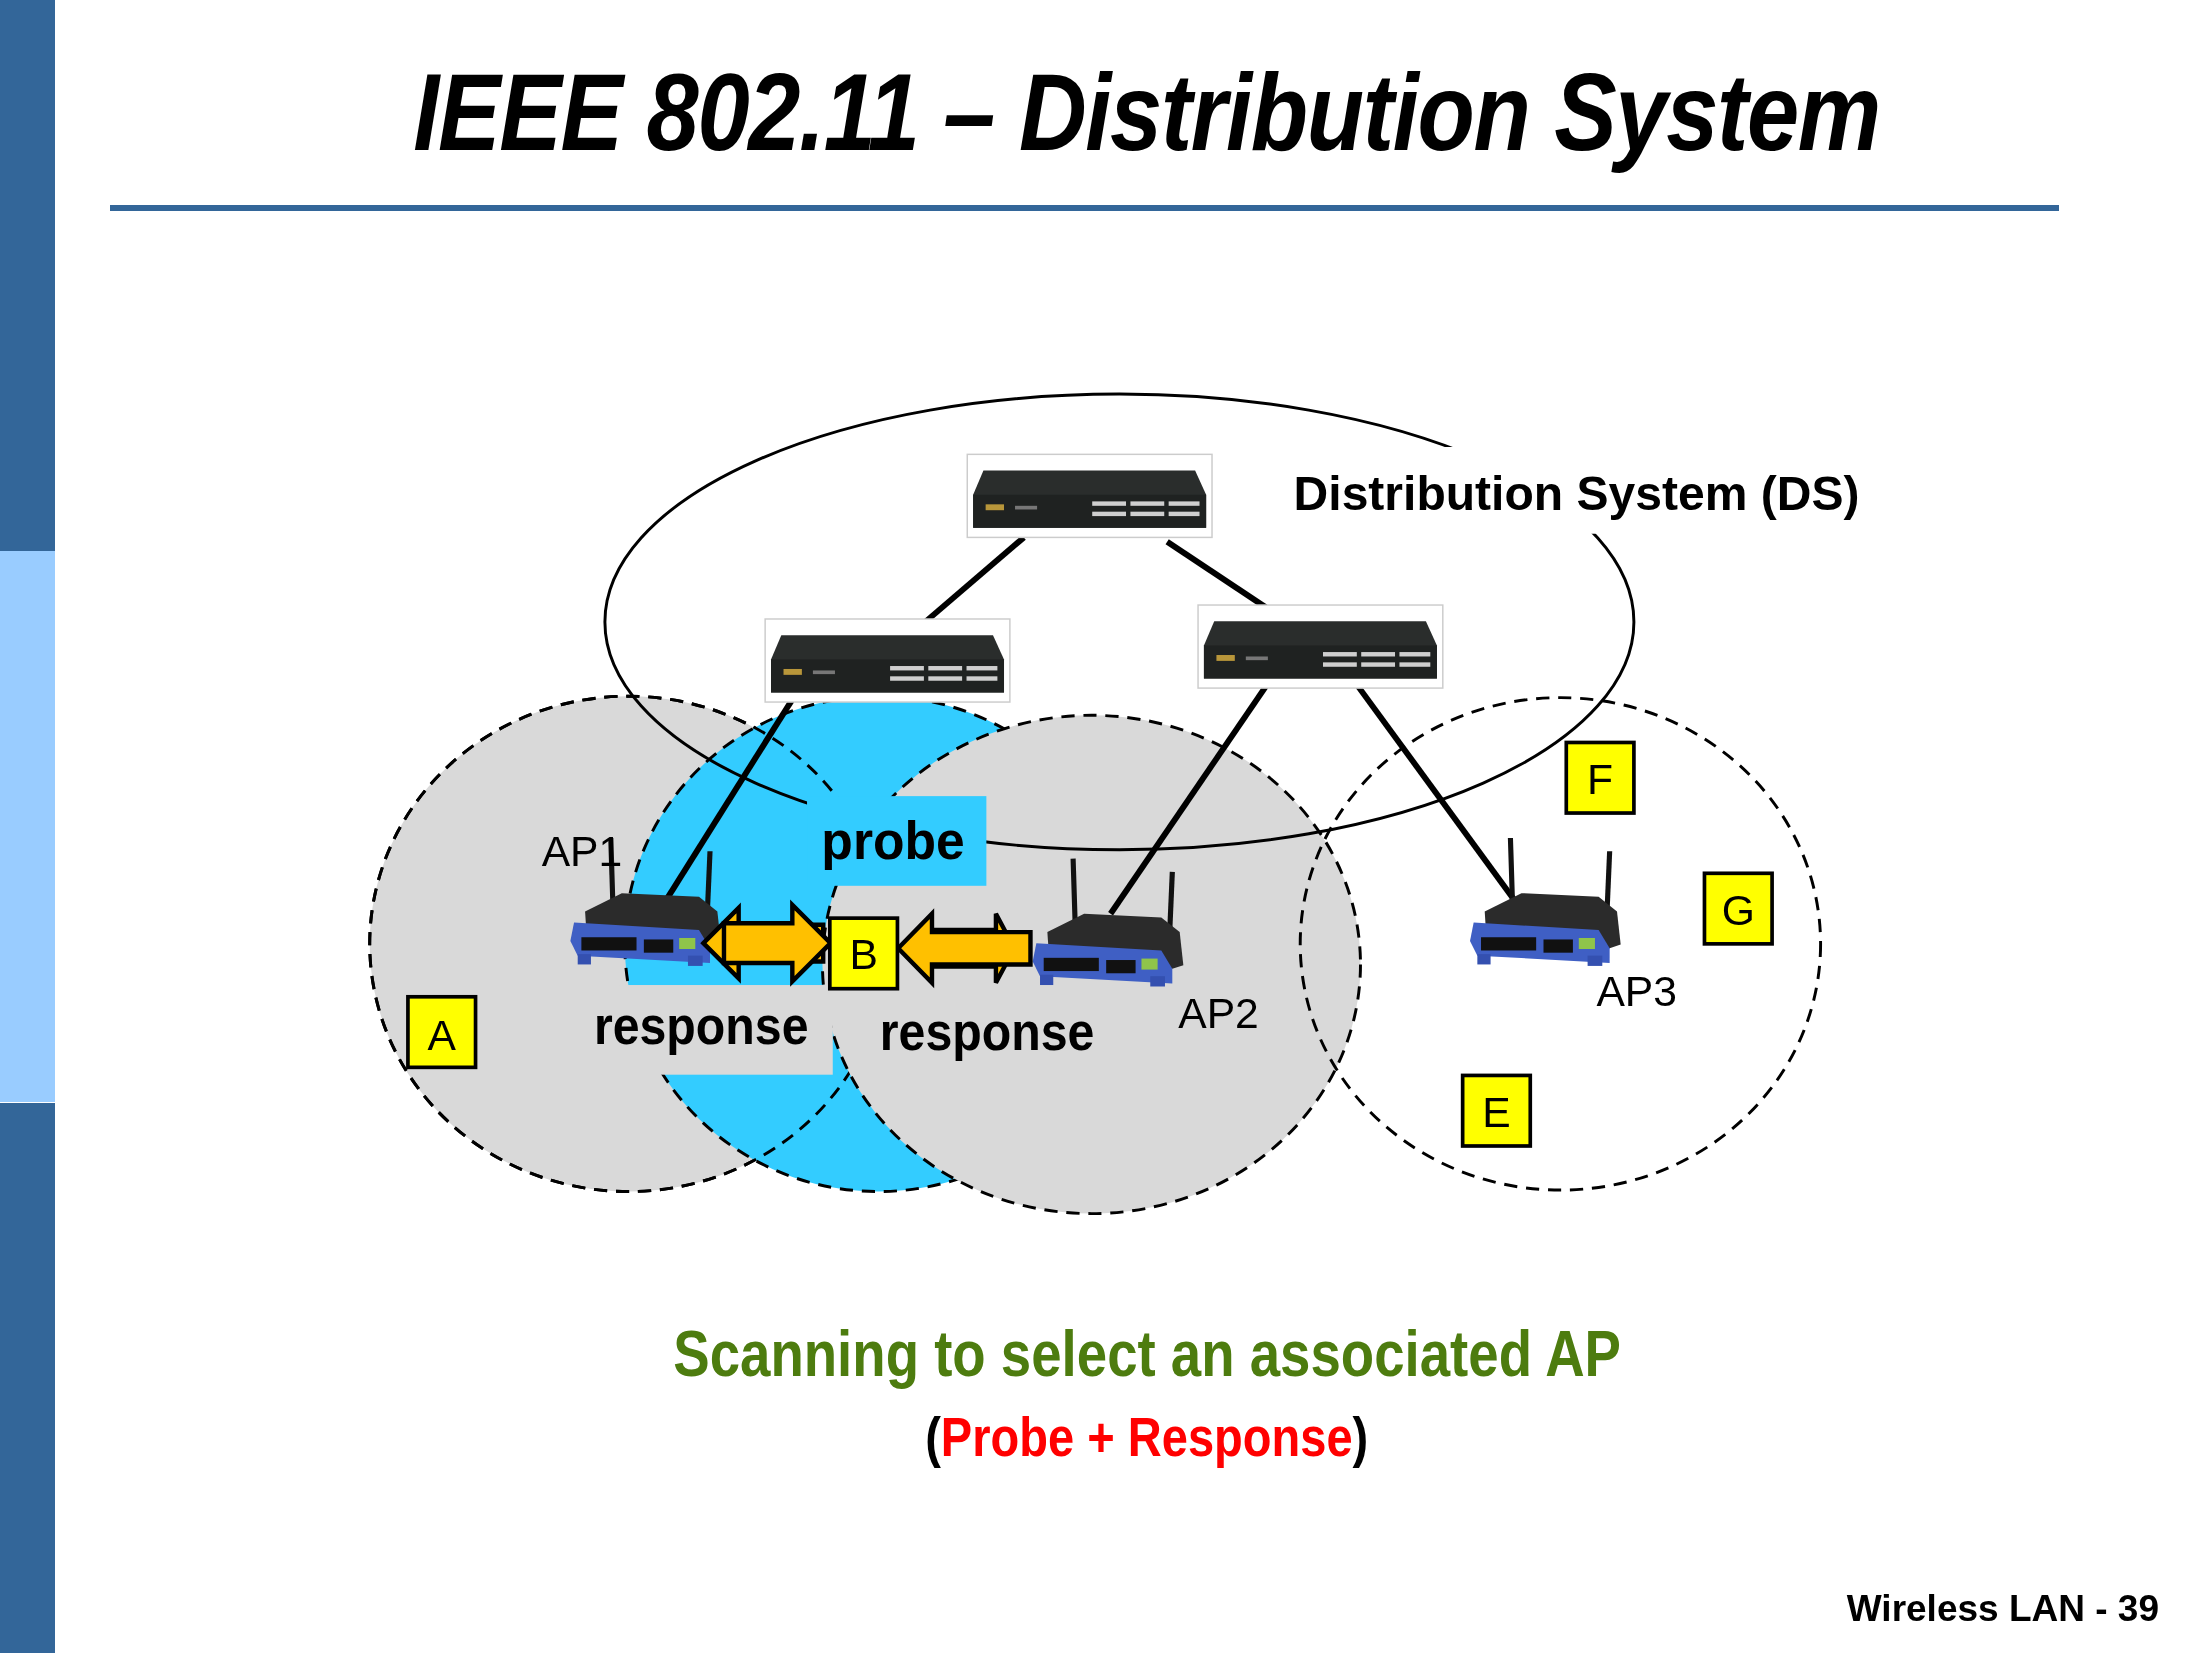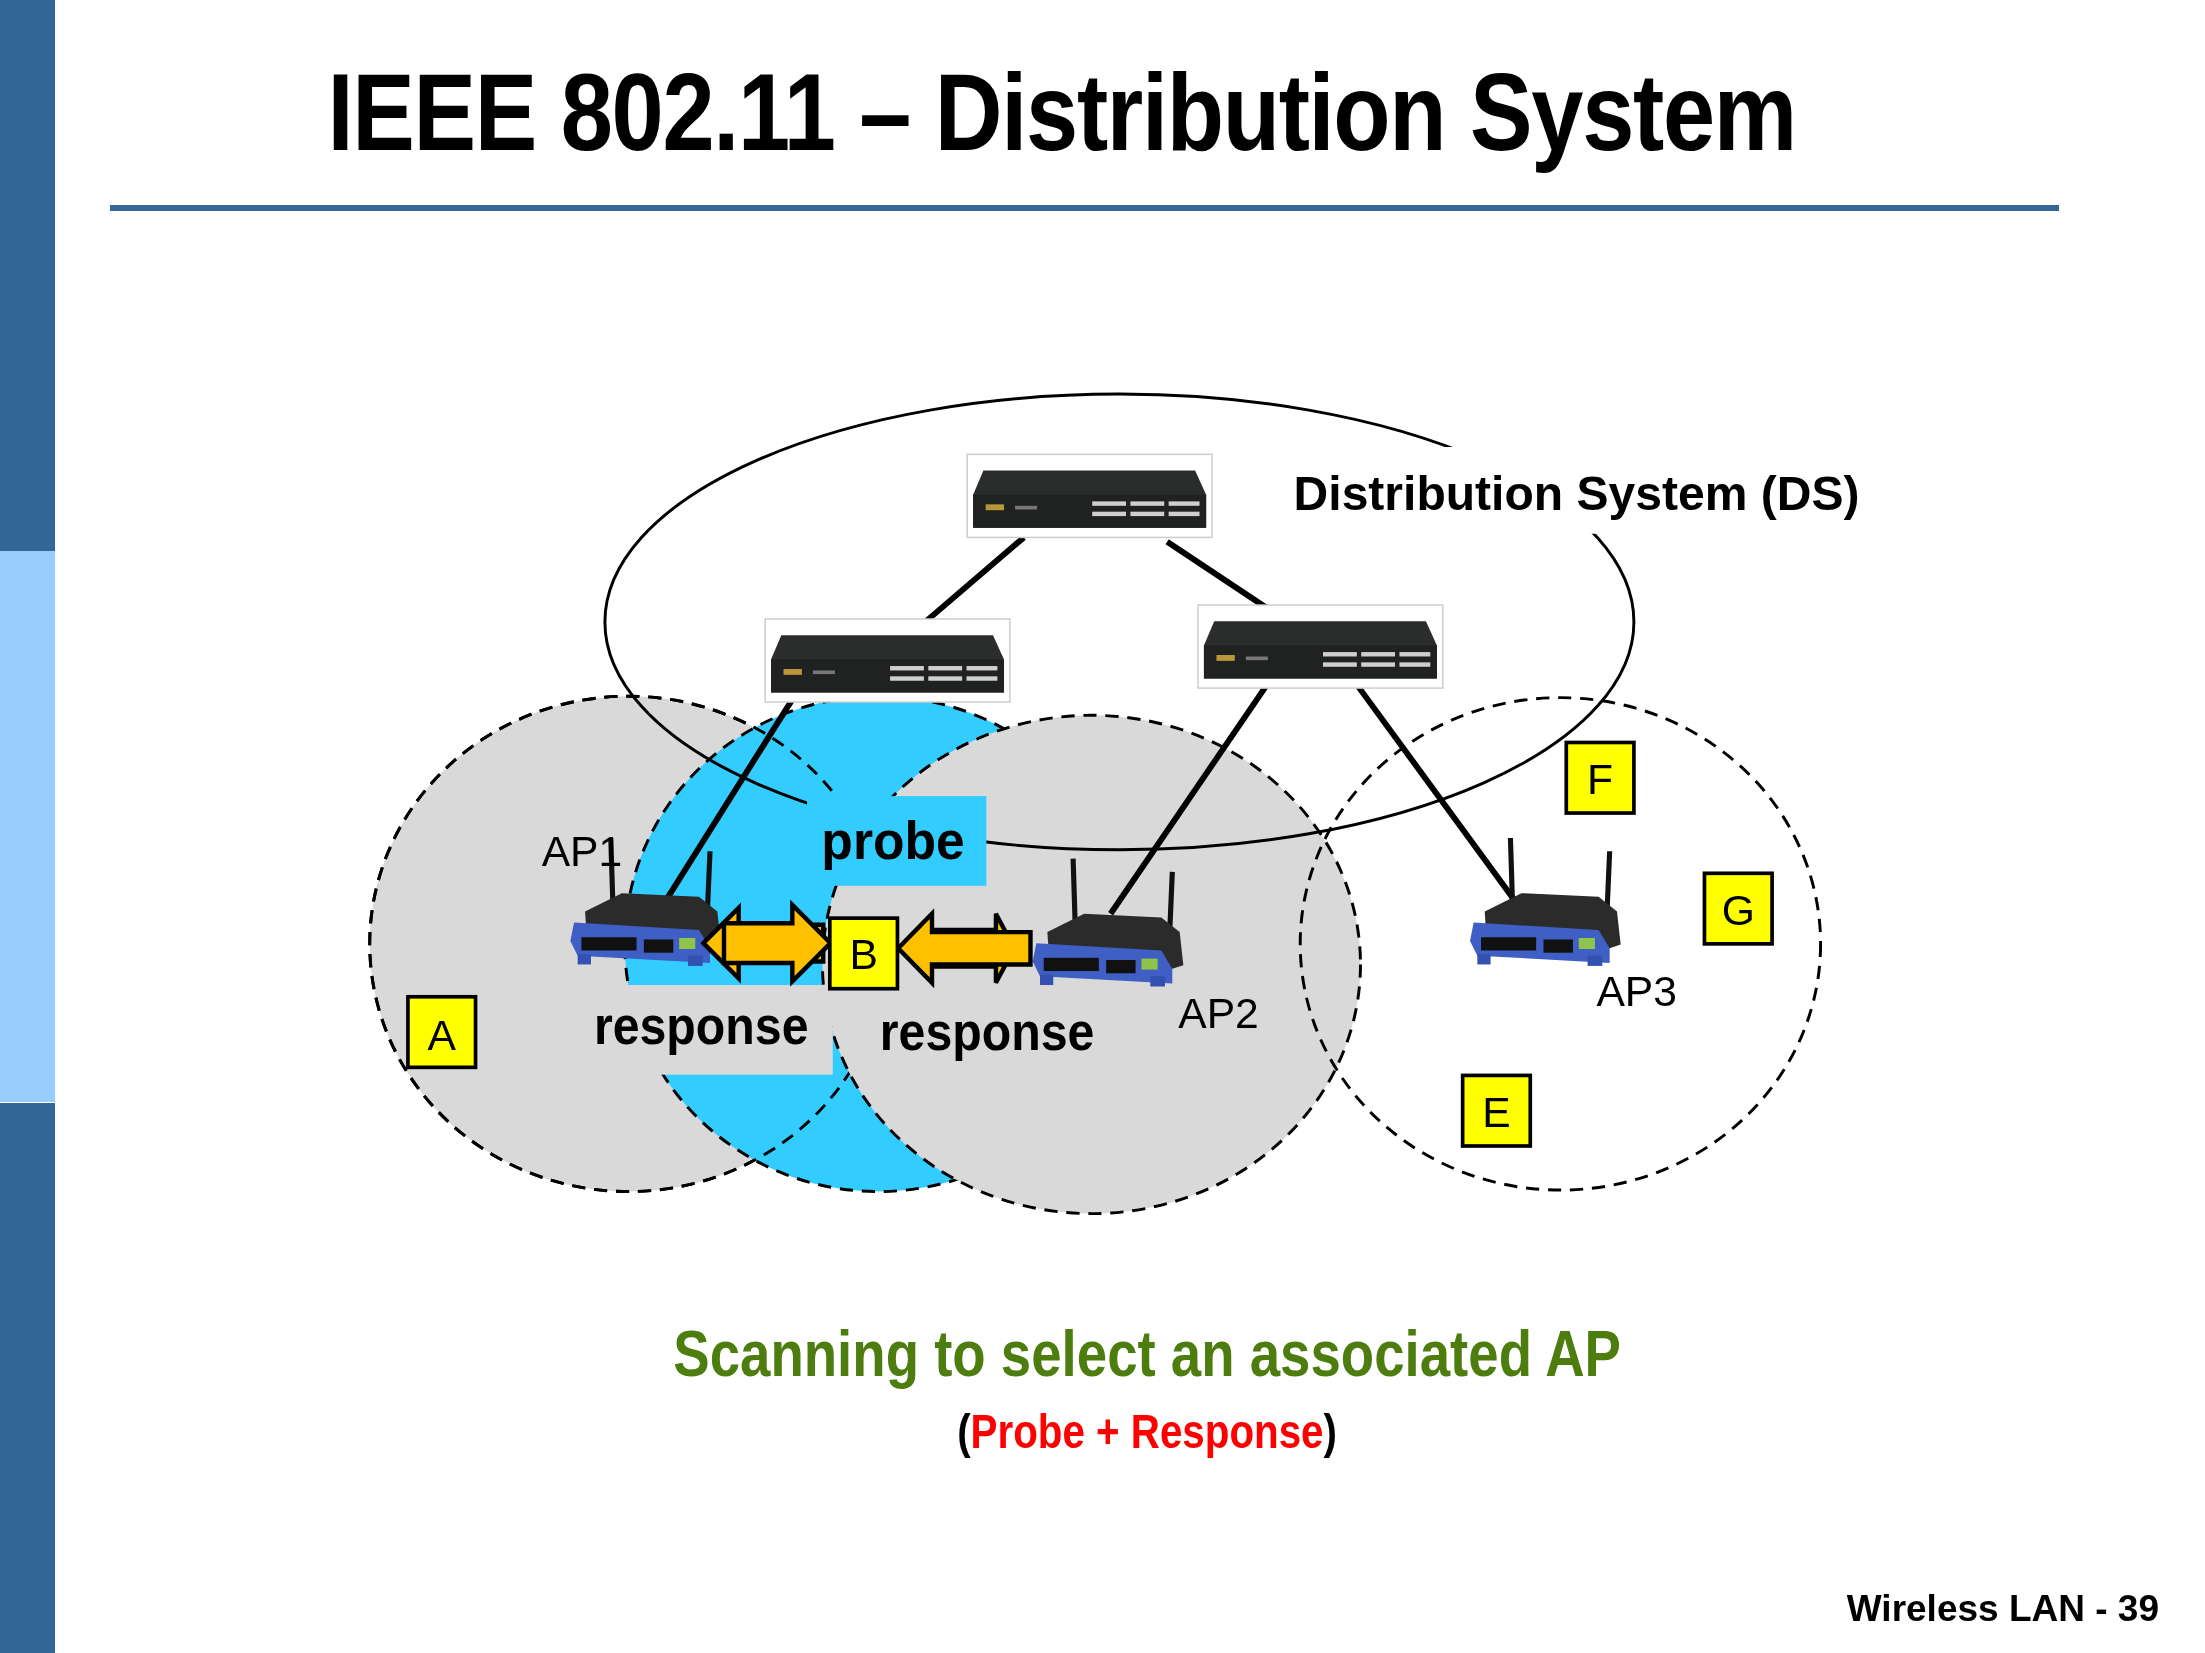--- a/index.html
+++ b/index.html
@@ -4,30 +4,30 @@
 <style>
   html, body { margin: 0; padding: 0; background: #ffffff; }
   body { width: 2205px; height: 1654px; position: relative; overflow: hidden;
          font-family: "Liberation Sans", "DejaVu Sans", sans-serif; }
   .sidebar { position: absolute; left: 0; top: 0; width: 55px; height: 1654px; }
   .band { position: absolute; left: 0; width: 55px; height: 551px; }
   .band.b1 { top: 0; background: #336699; }
   .band.b2 { top: 551px; background: #99CCFF; }
   .band.b3 { top: 1103px; background: #336699; }
   .title { position: absolute; left: 379px; top: 57px; width: 1536px; height: 110px;
-           display: flex; align-items: center; justify-content: flex-end; }
+           display: flex; align-items: center; justify-content: center; font-style: italic; }
   .title span { display: inline-block; font-weight: bold; font-size: 109px; color: #000;
                 transform: scaleX(0.86); transform-origin: center; white-space: nowrap; letter-spacing: -1.5px; }
   .rule { position: absolute; left: 110px; top: 205px; width: 1949px; height: 5.9px; background: #336699; }
   svg#diagram { position: absolute; left: 0; top: 0; width: 2205px; height: 1654px; }
   .svgtext { font-family: "Liberation Sans", "DejaVu Sans", sans-serif; }
   .caption { position: absolute; left: 412px; width: 1470px; text-align: center; white-space: nowrap; }
   .caption span.inner { display: inline-block; transform: scaleX(0.84); transform-origin: center; }
   .cap1 { top: 1316px; font-size: 65px; font-weight: bold; color: #4d7c0f; }
-  .cap2 { top: 1404px; font-size: 48px; font-weight: bold; color: #000; }
+  .cap2 { top: 1404px; font-size: 56px; font-weight: bold; color: #000; }
   .red { color: #FF0000; }
   .footer { position: absolute; right: 46px; top: 1588px; font-size: 37px; font-weight: bold; color: #000; white-space: nowrap; }
 </style>
 </head>
 <body>
 
 <div class="sidebar">
   <div class="band b1"></div>
   <div class="band b2"></div>
   <div class="band b3"></div>

